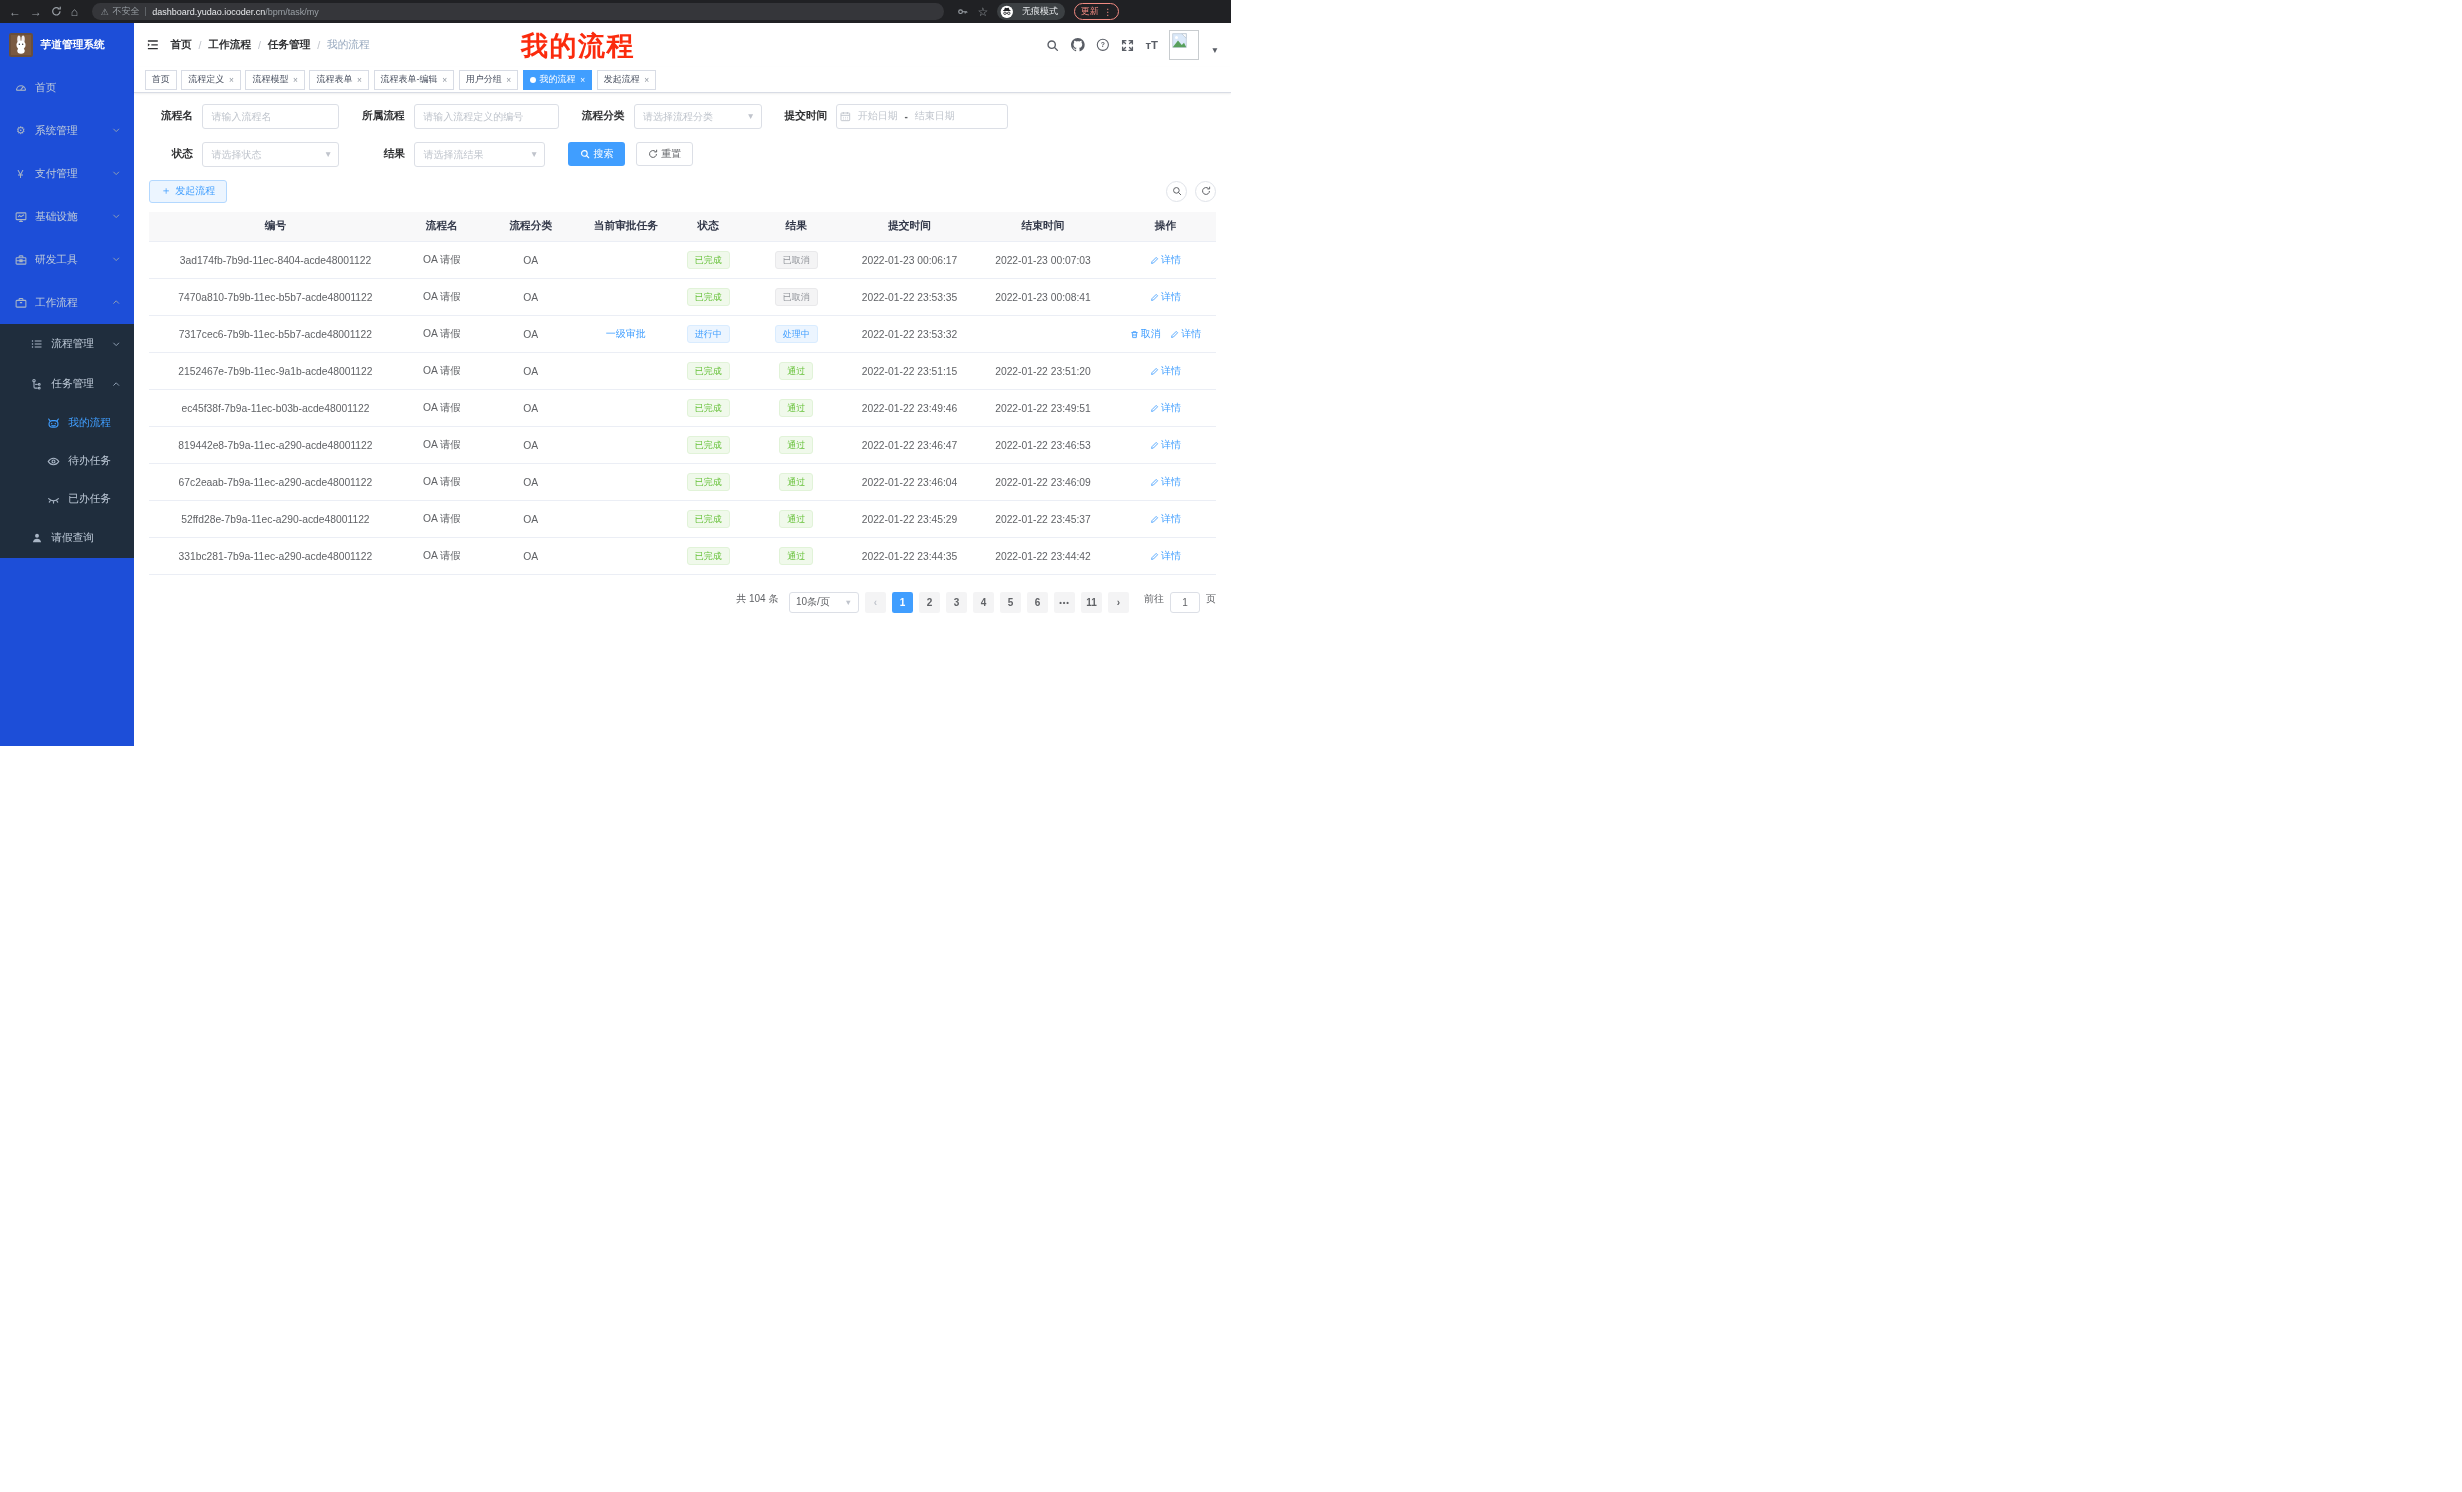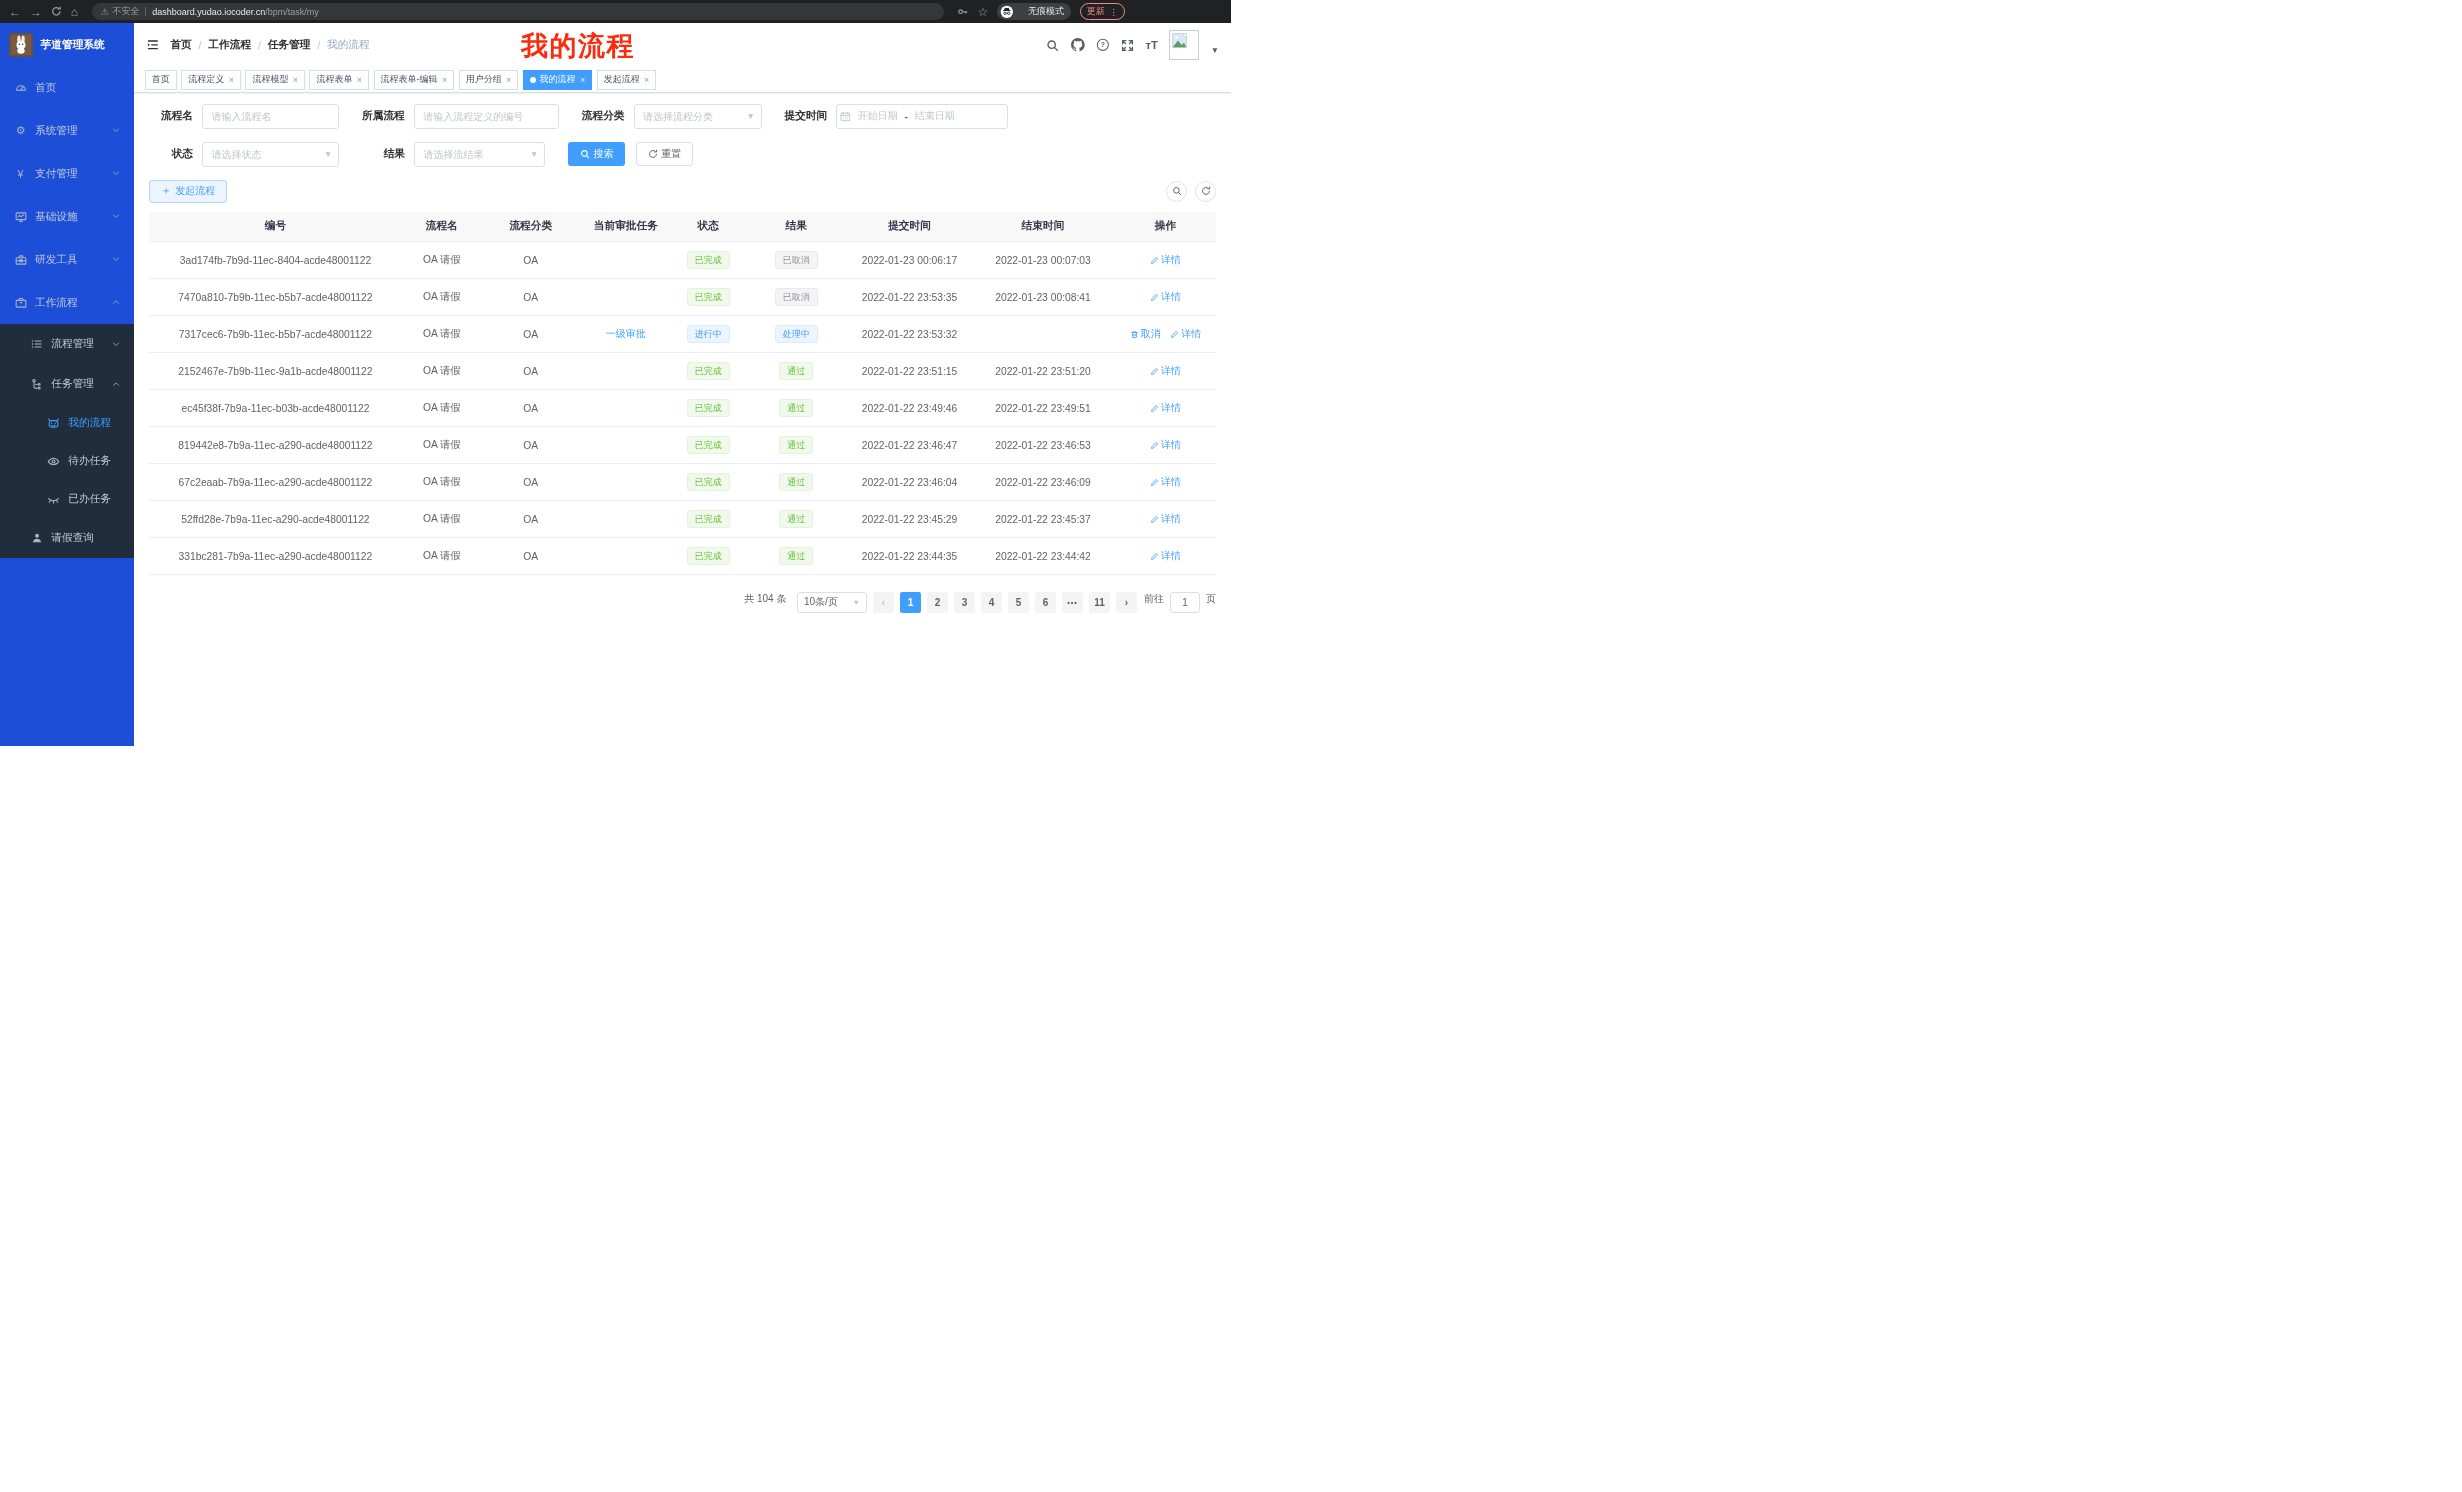--- a/index.html
+++ b/index.html
@@ -7,21 +7,21 @@
     font-family:"Liberation Sans","DejaVu Sans",sans-serif}
   
   .browser{height:23px;background:#202124;display:flex;align-items:center;gap:9px;padding:0 9px}
   .bnav{color:#9aa0a6;font-size:12px;line-height:1;cursor:pointer}
   .omnibox{flex:1;height:16.7px;background:#35363a;border-radius:8.4px;display:flex;align-items:center;
     gap:6px;padding:0 9px;color:#9aa0a6;font-size:9px;margin:0 4.6px;max-width:852px}
   .omnibox .sec{display:flex;align-items:center;gap:3.8px}
   .odiv{width:0.8px;height:9px;background:#5f6368}
   .url{color:#e8eaed}.url .path{color:#9aa0a6}
   .brright{display:flex;align-items:center;gap:9px}
-  .incog{display:flex;gap:14px;background:#3c4043;border-radius:8.4px;
+  .incog{display:flex;gap:8px;background:#3c4043;border-radius:8.4px;
     padding:1.5px 6.8px 1.5px 3px;color:#e8eaed;font-size:9px}
   .updbtn{display:flex;align-items:center;gap:4.6px;border:1.1px solid #f28b82;color:#f28b82;
     border-radius:9px;padding:0.8px 6px;font-size:9px;cursor:pointer}
   
   .app{display:flex;height:724px}
   .sidebar{width:134px;background:#1d4ed8;color:#bfcbd9;font-size:10.7px;flex-shrink:0;overflow:hidden}
   .logo{height:43px;display:flex;align-items:center;gap:7.6px;padding:0 9px;color:#fff;
     font-weight:bold;font-size:10.7px;white-space:nowrap}
   .logoimg{width:24px;height:24px;border-radius:2.3px;background:#6b4f3a;display:flex;
     align-items:center;justify-content:center;flex-shrink:0}
@@ -681,20 +681,20 @@
         <span class="pbtn disabled">‹</span>
         <span class="pbtn active">1</span>
         <span class="pbtn">2</span>
         <span class="pbtn">3</span>
         <span class="pbtn">4</span>
         <span class="pbtn">5</span>
         <span class="pbtn">6</span>
         <span class="pbtn" style="font-size:7.6px;letter-spacing:0.8px">•••</span>
         <span class="pbtn">11</span>
         <span class="pbtn">›</span>
-        <span style="margin-left:1px">前往</span>
+        <span style="margin-left:9px">前往</span>
         <input class="pgoto" value="1" style="">
         <span>页</span>
       </div>
     </div>
   </div>
 </div>
 
 
 </body></html>

